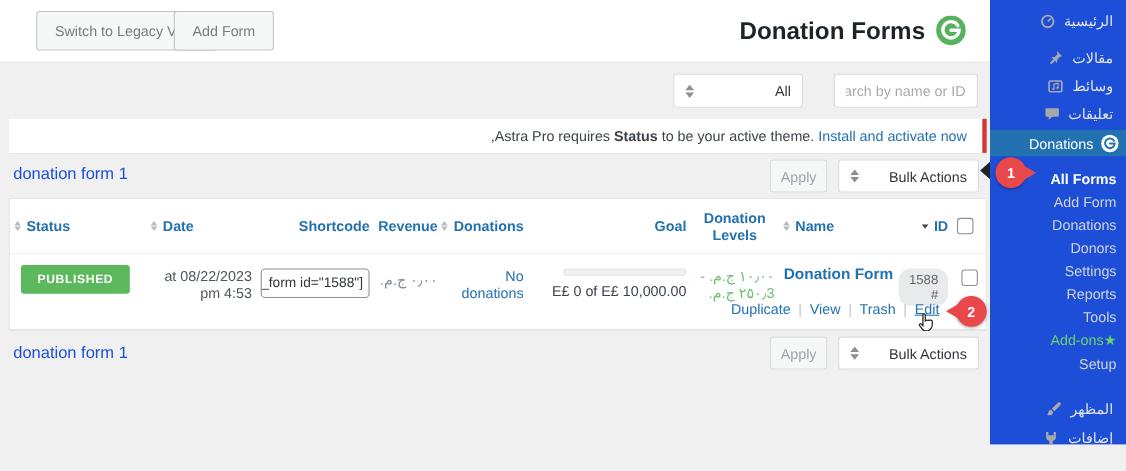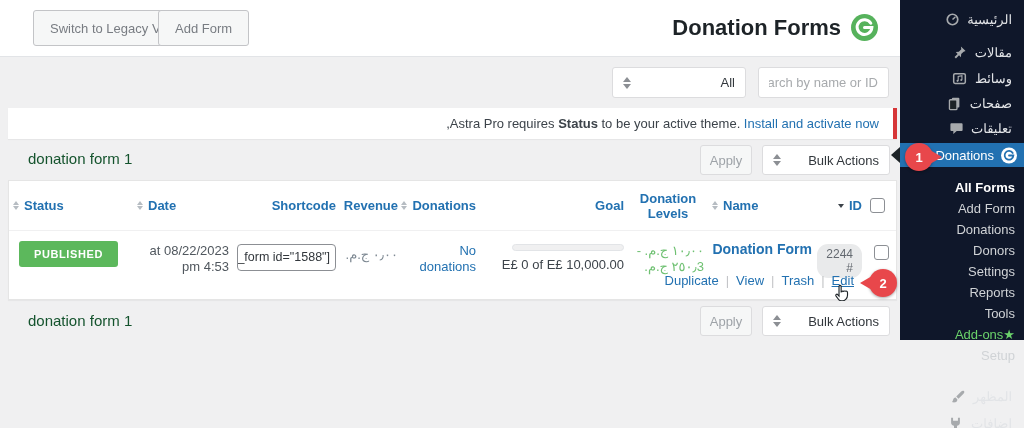--- a/index.html
+++ b/index.html
@@ -13,36 +13,36 @@
   .btn { position:absolute; top:10px; height:36px; background:#f6f7f7; border:1px solid #c3c4c7; border-radius:3px;
          color:#787c82; font-size:13px; padding:0 16px; font-family:inherit; cursor:pointer; }
   .btn.legacy { left:33px; }
   .btn.addform { left:158px; }
   .title-wrap { position:absolute; right:22px; top:14px; display:flex; align-items:center; gap:10px; direction:ltr; }
   .title-wrap h1 { font-size:22px; font-weight:700; color:#1d2327; }
 
   
   .select-box { position:absolute; height:31px; background:#fff; border:1px solid #dcdcde; border-radius:3px;
                 display:flex; align-items:center; justify-content:space-between; padding:0 10px; font-size:13px; color:#32373c; cursor:pointer; }
-  .select-all { left:612px; top:67px; width:134px; }
+  .select-all { left:612px; top:67px; width:118px; }
   .search-input { position:absolute; left:758px; top:67px; width:131px; height:31px; background:#fff; border:1px solid #dcdcde;
                   border-radius:3px; font-size:13px; padding:0 10px; font-family:inherit; color:#32373c; }
   .search-input::placeholder { color:#a7aaad; }
   .spin { display:flex; flex-direction:column; gap:2px; }
   .tri-u { width:0;height:0;border-left:4px solid transparent;border-right:4px solid transparent;border-bottom:5px solid #8c8f94; }
   .tri-d { width:0;height:0;border-left:4px solid transparent;border-right:4px solid transparent;border-top:5px solid #8c8f94; }
 
   
   .notice { position:absolute; left:8px; top:108px; width:889px; height:31px; background:#fff; border-right:4px solid #d63638;
             box-shadow:0 1px 1px rgba(0,0,0,.04); display:flex; justify-content:flex-end; align-items:center; padding-right:14px;
             font-size:13px; color:#3c434a; direction:ltr; }
   .notice a { color:#2271b1; cursor:pointer; }
 
   
-  .caption { position:absolute; left:28px; font-size:15px; color:#14532d; }
+  .caption { position:absolute; left:12px; font-size:15px; color:#1d4ed8; }
   .cap-top { top:150px; } .cap-bot { top:312px; }
   .apply-btn { position:absolute; left:700px; width:52px; height:30px; background:#f6f7f7; border:1px solid #dcdcde; border-radius:3px;
                color:#9ea3a8; font-size:13px; font-family:inherit; cursor:pointer; }
   .bulk-box { left:762px; width:128px; height:30px; }
   .row-top { top:145px; } .row-bot { top:306px; }
 
   
   .card { position:absolute; left:8px; top:180px; width:889px; height:120px; background:#fff; border:1px solid #e5e5e5;
           box-shadow:0 1px 1px rgba(0,0,0,.04); }
   .gtable { direction:rtl; display:grid; grid-template-columns:30px 50px 108px 80px 148px 78px 62px 107px 100px 1fr; }
@@ -76,21 +76,21 @@
   .cell-id { padding-top:5px; text-align:right; }
   .id-pill { display:inline-block; background:#e9eaeb; border-radius:11px; padding:3px 9px; font-size:12px; color:#646970; direction:ltr; }
   .cell-cb { padding-top:6px; text-align:center; }
 
   .row-actions { position:absolute; right:42px; top:92px; direction:rtl; display:flex; font-size:13px; }
   .ract { color:#2271b1; text-decoration:none; cursor:pointer; }
   .ract:first-child { text-decoration:underline; }
   .ract + .ract::before { content:"|"; color:#c3c4c7; margin:0 7px; display:inline-block; }
 
   
-  .sidebar { position:absolute; right:0; top:0; width:124px; height:340px; background:#0f172a; padding-top:6px; }
+  .sidebar { position:absolute; right:0; top:0; width:124px; height:404px; background:#1d4ed8; padding-top:6px; }
   .sb-item { display:flex; justify-content:flex-end; align-items:center; gap:7px; height:27px; padding-right:12px;
              color:#e2e4e7; font-size:13px; cursor:pointer; }
   .sb-item.first { margin-bottom:6px; }
   .sb-item.h25 { height:25px; }
   .sb-item.active { background:#2271b1; color:#fff; height:24px; margin-top:2px; padding-right:7px; font-weight:400; }
   .sb-ic { display:inline-flex; width:16px; height:16px; align-items:center; justify-content:center; }
   .submenu { margin-top:10px; display:flex; flex-direction:column; }
   .sub-item { text-align:right; padding-right:9px; font-size:13px; line-height:21px; color:#d0d3d6; cursor:pointer; }
   .sub-item.current { color:#fff; font-weight:700; }
   .sub-item.green { color:#6bd36b; }
@@ -205,21 +205,21 @@
             <span>Status</span>
             <span class="sortmini">
               <i class="sm-u"></i>
               <i class="sm-d"></i>
             </span>
           </div>
       </div>
 
       <div class="gtable tbody">
         <div class="cell cell-cb"><span class="cb"></span></div>
-        <div class="cell cell-id"><span class="id-pill">2244 #</span></div>
+        <div class="cell cell-id"><span class="id-pill">1588 #</span></div>
         <div class="cell cell-name"><a>Donation Form</a></div>
         <div class="cell cell-levels">
           <div dir="rtl">١٠٫٠٠ ج.م. -</div>
           <div dir="rtl">٢٥٠٫3 ج.م.</div>
         </div>
         <div class="cell cell-goal">
           <div class="goal-bar">
               <div class="goal-fill"></div>
             </div>
           <div class="goal-text">E£ 0 of E£ 10,000.00</div>
@@ -282,29 +282,20 @@
             <path d="M6.6 10.4 V5.8 l4-.8 v4.4" stroke="#a7aaad" stroke-width="1.2" fill="none"></path>
             <circle cx="5.9" cy="10.5" r="1.1" fill="#a7aaad"></circle>
             <circle cx="9.9" cy="9.5" r="1.1" fill="#a7aaad"></circle>
           </svg>
       </span>
       <span>وسائط</span>
     </div>
     <div class="sb-item h25">
       <span class="sb-ic">
         <svg width="15" height="15" viewBox="0 0 16 16">
-            <rect x="5.2" y="1.8" width="8" height="10.5" rx="1" fill="#a7aaad"></rect>
-            <rect x="2.6" y="4" width="8" height="10.5" rx="1" fill="#1d2327" stroke="#a7aaad" stroke-width="1.4"></rect>
-          </svg>
-      </span>
-      <span>صفحات</span>
-    </div>
-    <div class="sb-item h25">
-      <span class="sb-ic">
-        <svg width="15" height="15" viewBox="0 0 16 16">
             <path d="M2.5 2.5h11a1 1 0 0 1 1 1v6.2a1 1 0 0 1-1 1H8.2L4.6 13.8v-3.1H2.5a1 1 0 0 1-1-1V3.5a1 1 0 0 1 1-1z" fill="#a7aaad"></path>
           </svg>
       </span>
       <span>تعليقات</span>
     </div>
 
     <div class="sb-item active">
       <span>Donations</span>
       <span class="sb-ic">
         <svg width="17" height="17" viewBox="0 0 27 27">

